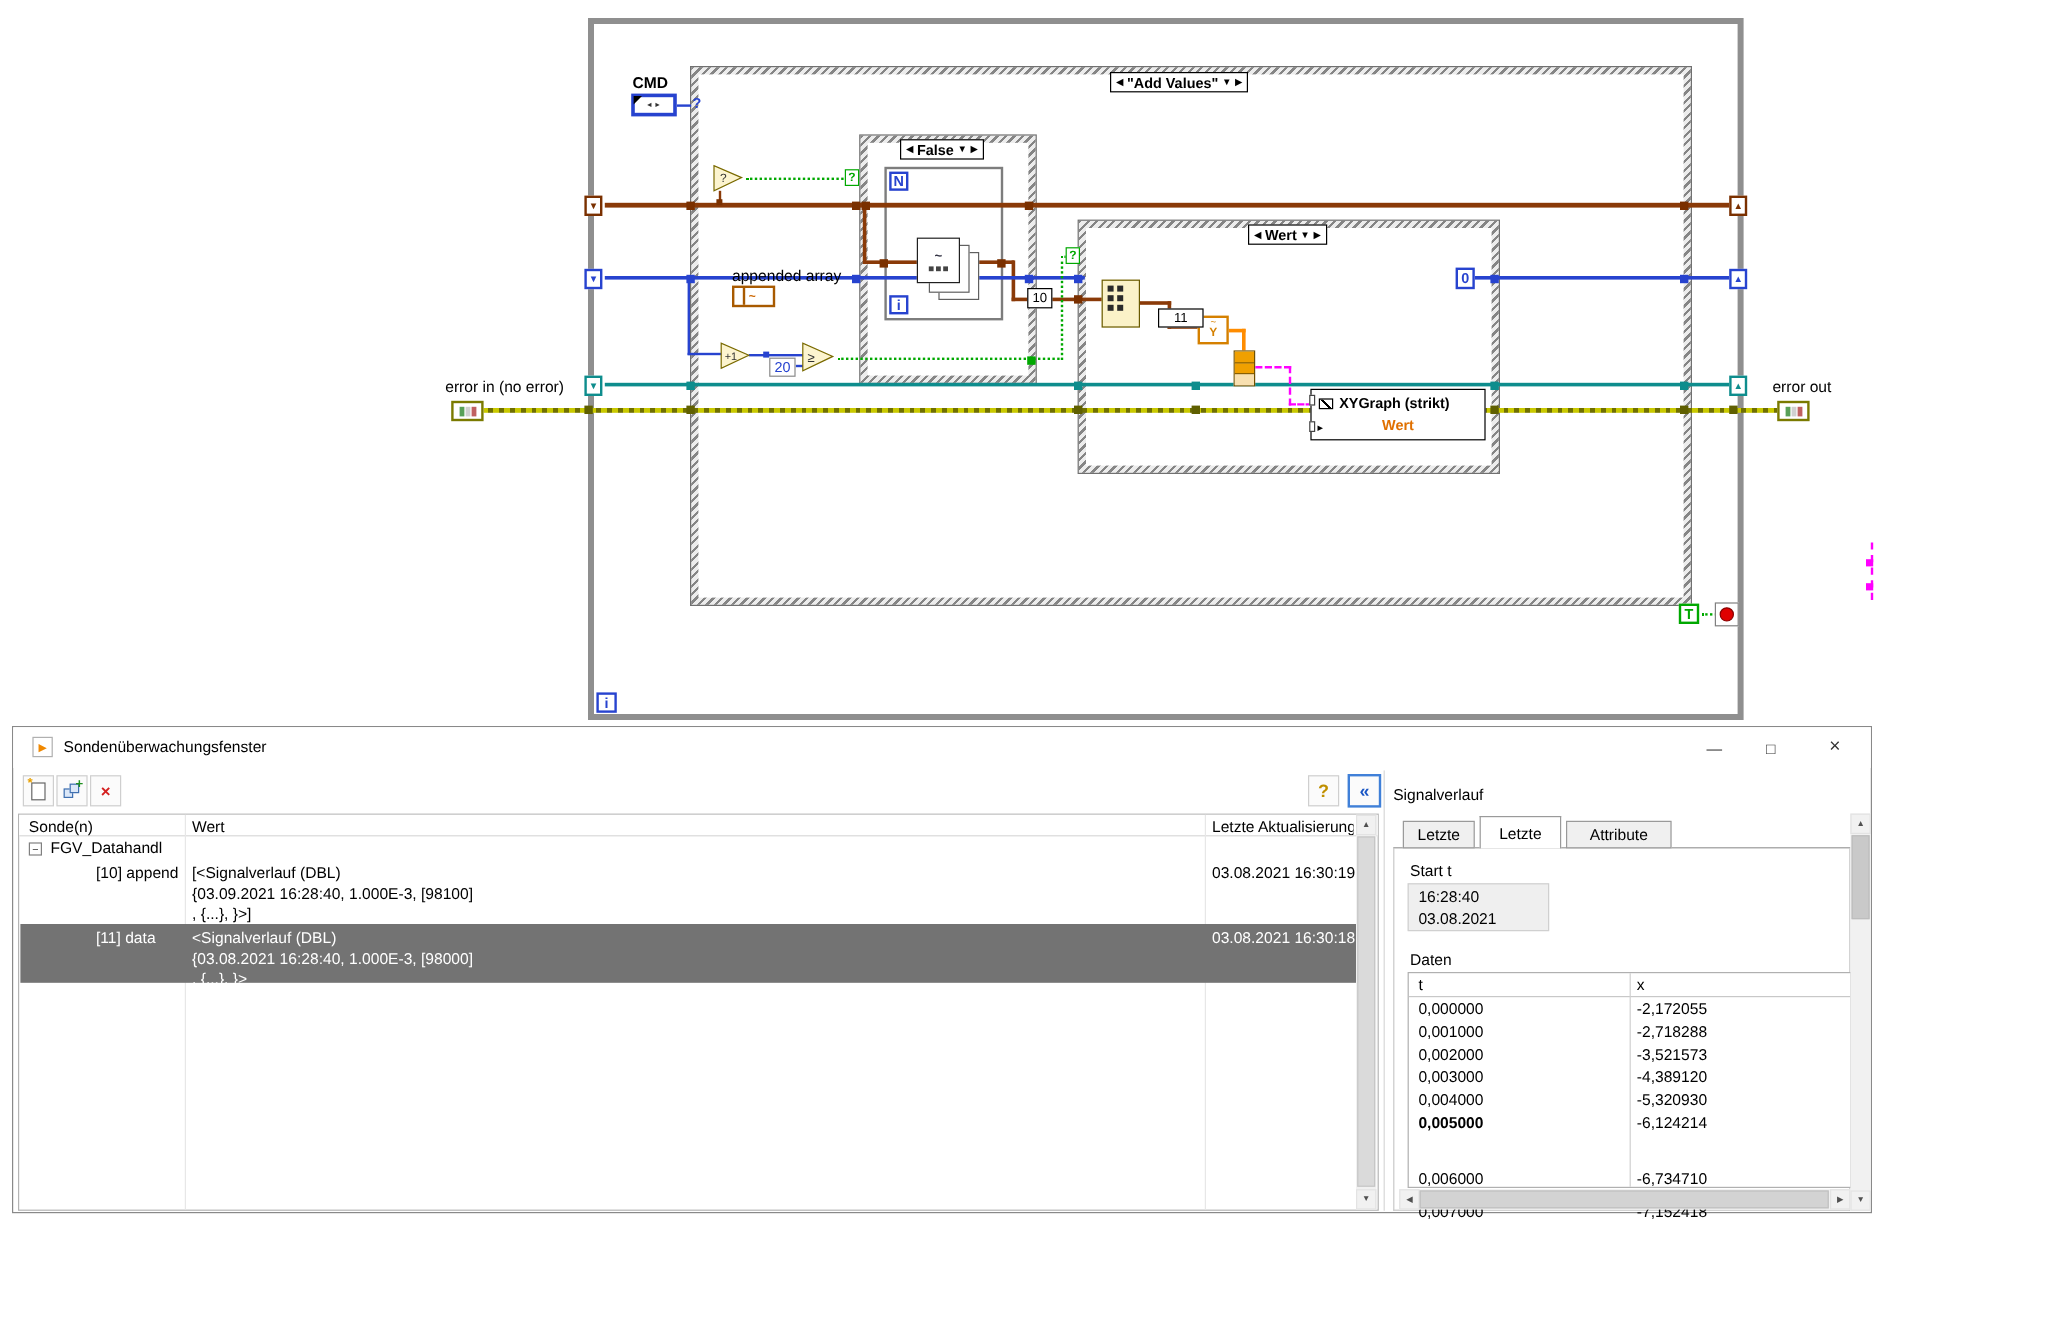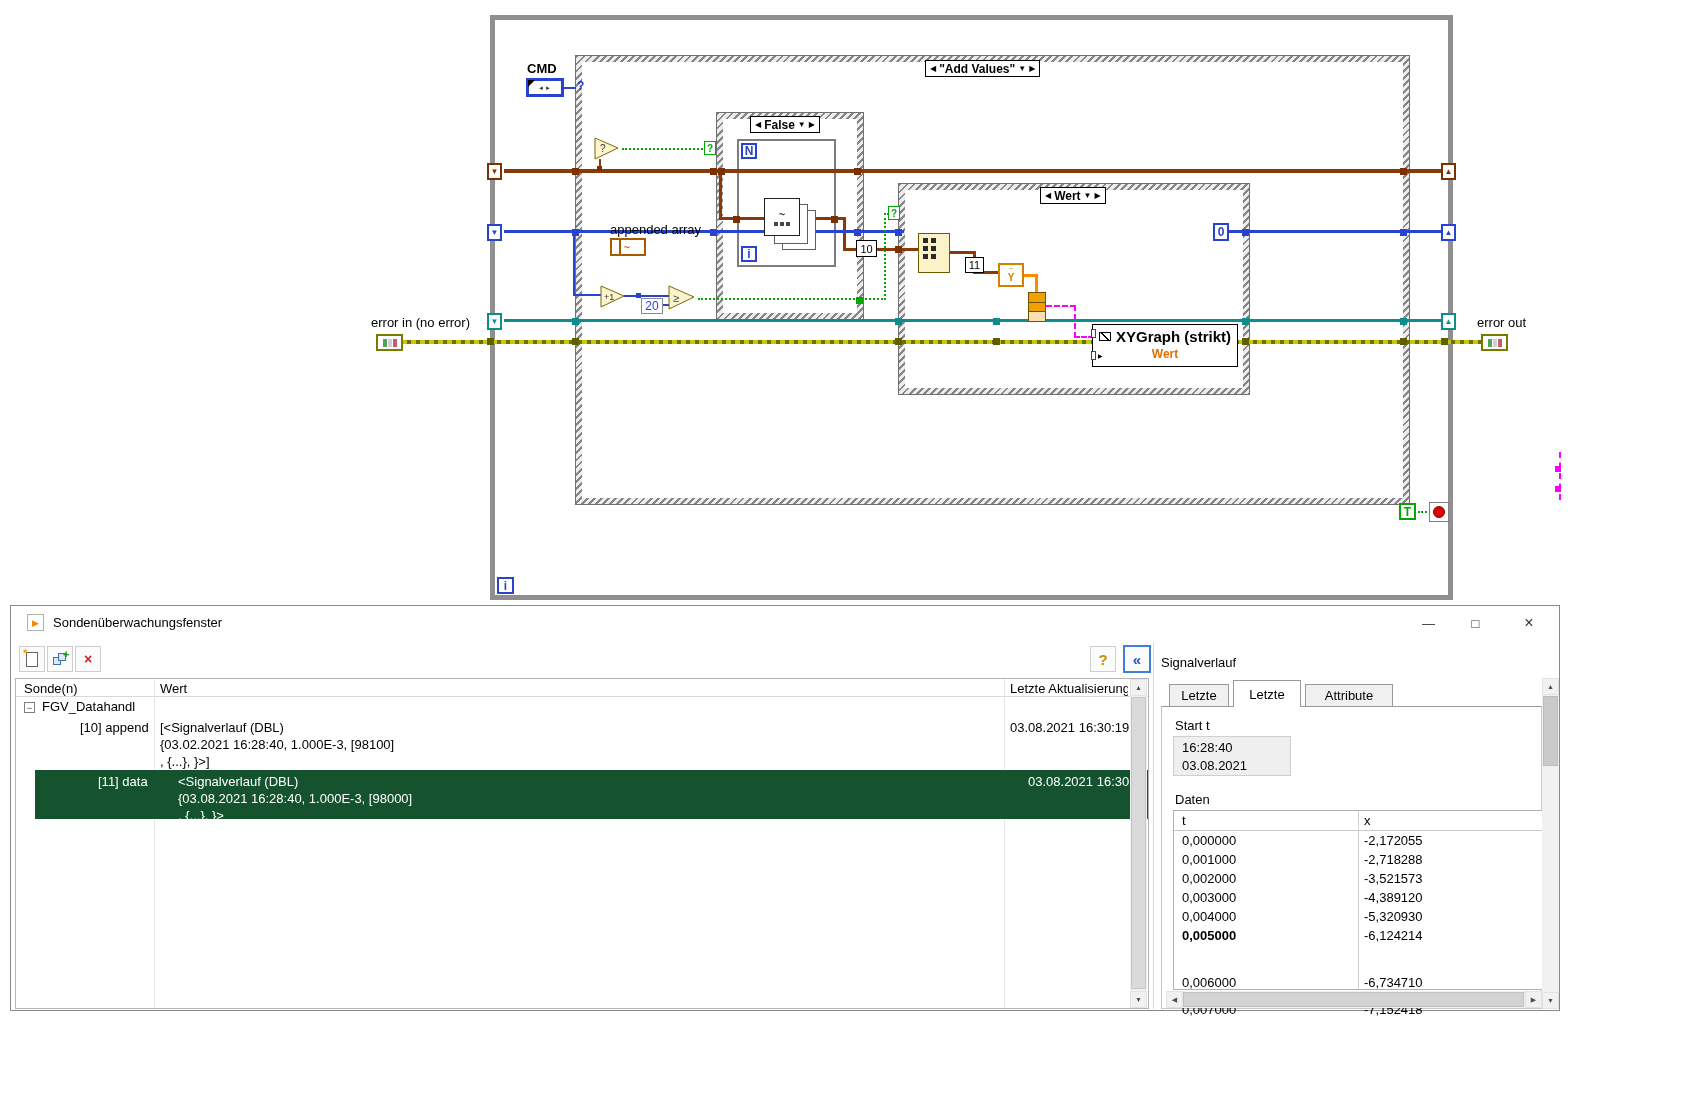--- a/index.html
+++ b/index.html
@@ -178,21 +178,21 @@
     <polygon points="1,1 1,22 24,11" fill="#fcf4cf" stroke="#7a6a00"></polygon>
     <text x="4" y="15" font-size="9" fill="#333">+1</text>
   </svg>
   <svg class="node" style="left:668px;top:285px;" width="28" height="25">
     <polygon points="1,1 1,24 26,12" fill="#fcf4cf" stroke="#7a6a00"></polygon>
     <text x="5" y="17" font-size="11" fill="#333">≥</text>
   </svg>
 
   <div class="const" style="left:641px;top:298px;width:22px;height:16px;border:1px solid #8a8a8a;color:#2743cf;">20</div>
   <div class="const" style="left:856px;top:240px;width:21px;height:17px;border:1px solid #000;color:#000;font-size:11px;">10</div>
-  <div class="const" style="left:965px;top:257px;width:19px;height:16px;border:1px solid #000;color:#000;font-size:11px;">11</div>
+  <div class="const" style="left:965px;top:257px;width:38px;height:16px;border:1px solid #000;color:#000;font-size:11px;">11</div>
   <div class="const bold" style="left:1213px;top:223px;width:16px;height:18px;border:2px solid #2743cf;color:#2743cf;">0</div>
 
   <div class="lbl" style="left:610px;top:222px;">appended array</div>
   <div class="node" style="left:610px;top:238px;width:36px;height:18px;border:2px solid #a85a00;background:#fff;display:flex;align-items:center;">
     <span style="width:9px;height:100%;border-right:2px solid #a85a00;"></span>
     <span class="bold" style="color:#cc6600;font-size:10px;margin-left:3px;">~</span>
   </div>
 
   <div class="node" style="left:782px;top:210px;width:34px;height:40px;background:#fff;border:1px solid #606060;"></div>
   <div class="node" style="left:774px;top:204px;width:34px;height:40px;background:#fff;border:1px solid #606060;"></div>
@@ -225,21 +225,21 @@
     <span style="flex:1;background:#f0a000;border-bottom:1px solid #705000;"></span>
     <span style="flex:1;background:#f0a000;border-bottom:1px solid #705000;"></span>
     <span style="flex:1;background:#f8e0b0;"></span>
   </div>
 
   <div class="node" style="left:1092px;top:324px;width:146px;height:43px;background:#fff;border:1px solid #000;z-index:7;">
     <span class="abs" style="left:-2px;top:4px;width:5px;height:9px;background:#fff;border:1px solid #444;"></span>
     <span class="abs" style="left:-2px;top:26px;width:5px;height:9px;background:#fff;border:1px solid #444;"></span>
     <div style="height:22px;display:flex;align-items:center;gap:5px;padding-left:6px;">
       <span style="width:12px;height:9px;border:1px solid #000;background:linear-gradient(45deg,transparent 42%,#000 42%,#000 58%,transparent 58%);"></span>
-      <span class="bold" style="font-size:15px;">XYGraph (strikt)</span>
+      <span class="bold" style="font-size:12px;">XYGraph (strikt)</span>
     </div>
     <div style="height:19px;position:relative;">
       <span class="abs" style="left:5px;top:5px;font-size:6px;">▶</span>
       <span class="abs bold" style="left:0;right:0;text-align:center;color:#e07000;font-size:12px;">Wert</span>
     </div>
   </div>
 
   <div class="const bold" style="left:1399px;top:503px;width:17px;height:17px;border:2px solid #00a800;color:#00a800;">T</div>
   <div class="node" style="left:1429px;top:502px;width:20px;height:20px;background:#fff;border:1px solid #808080;display:flex;align-items:center;justify-content:center;">
     <span style="width:12px;height:12px;border-radius:50%;background:#e00000;border:1px solid #8a0000;"></span>
@@ -297,26 +297,26 @@
       </div>
       <div class="abs" style="left:138px;top:0;width:1px;height:329px;background:#e7e7e7;"></div>
       <div class="abs" style="left:988px;top:0;width:1px;height:329px;background:#e7e7e7;"></div>
 
       <span class="abs" style="left:8px;top:23px;width:11px;height:11px;border:1px solid #808080;display:flex;align-items:center;justify-content:center;font-size:9px;color:#333;">−</span>
       <span class="list-txt" style="left:26px;top:20px;">FGV_Datahandl</span>
 
       <div class="abs" style="left:0;top:38px;width:1114px;height:53px;">
         <span class="list-txt" style="left:64px;top:3px;">[10] append</span>
         <span class="list-txt" style="left:144px;top:3px;">[&lt;Signalverlauf (DBL)</span>
-        <span class="list-txt" style="left:144px;top:20px;">{03.02.2021 16:28:40, 1.000E-3, [98100]</span>
+        <span class="list-txt" style="left:144px;top:20px;">{03.09.2021 16:28:40, 1.000E-3, [98100]</span>
         <span class="list-txt" style="left:144px;top:37px;">, {...}, }&gt;]</span>
         <span class="list-txt" style="left:994px;top:3px;">03.08.2021 16:30:19</span>
       </div>
 
-      <div class="abs" style="left:19px;top:91px;width:1113px;height:49px;background:#14532d;color:#fff;">
+      <div class="abs" style="left:1px;top:91px;width:1113px;height:49px;background:#737373;color:#fff;">
         <span class="list-txt" style="left:63px;top:4px;color:#fff;">[11] data</span>
         <span class="list-txt" style="left:143px;top:4px;color:#fff;">&lt;Signalverlauf (DBL)</span>
         <span class="list-txt" style="left:143px;top:21px;color:#fff;">{03.08.2021 16:28:40, 1.000E-3, [98000]</span>
         <span class="list-txt" style="left:143px;top:38px;color:#fff;">, {...}, }&gt;</span>
         <span class="list-txt" style="left:993px;top:4px;color:#fff;">03.08.2021 16:30:18</span>
       </div>
 
       <div class="abs" style="left:1114px;top:0;width:17px;height:329px;background:#f1f1f1;">
         <div class="sarrow" style="left:0;top:0;">▲</div>
         <div class="abs" style="left:1px;top:18px;width:15px;height:292px;background:#dadada;border:1px solid #c6c6c6;"></div>

